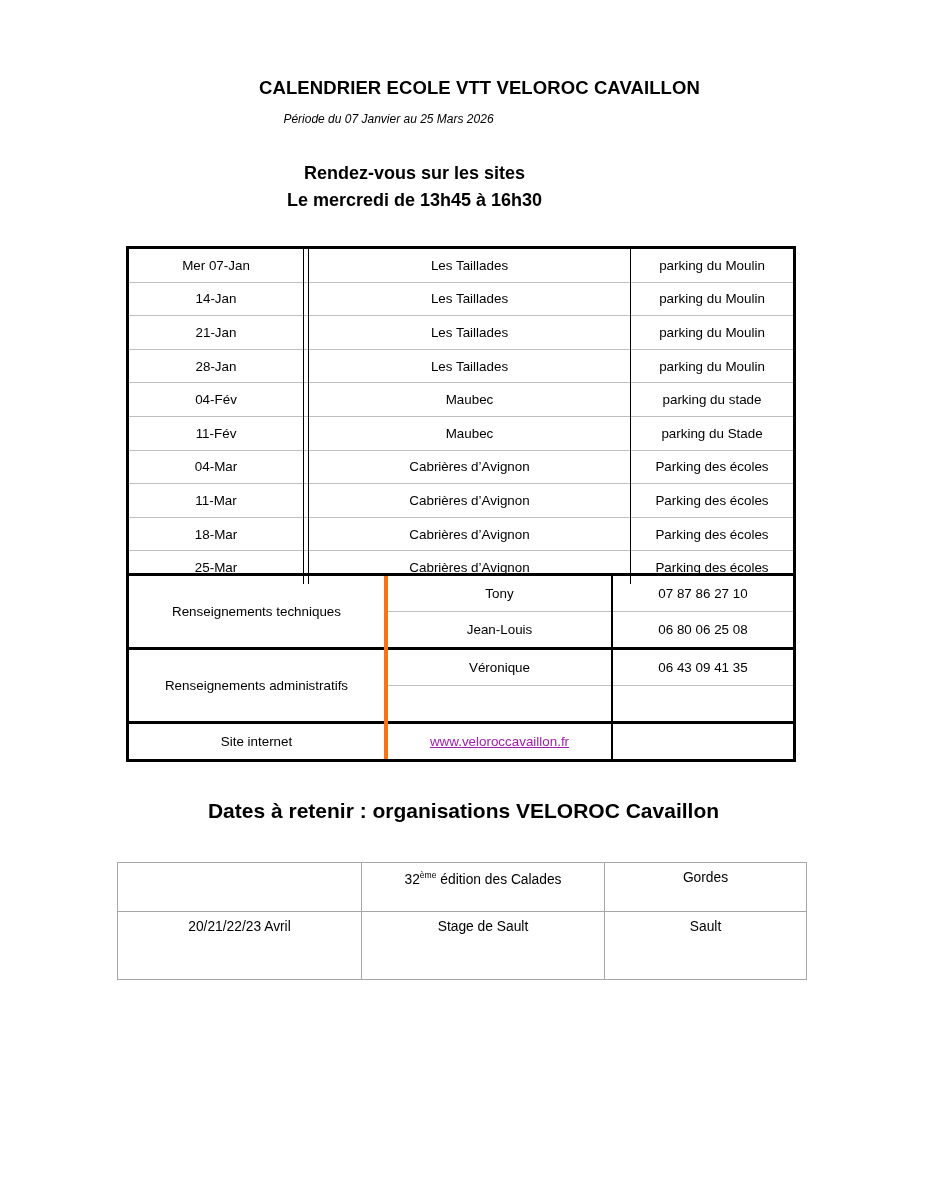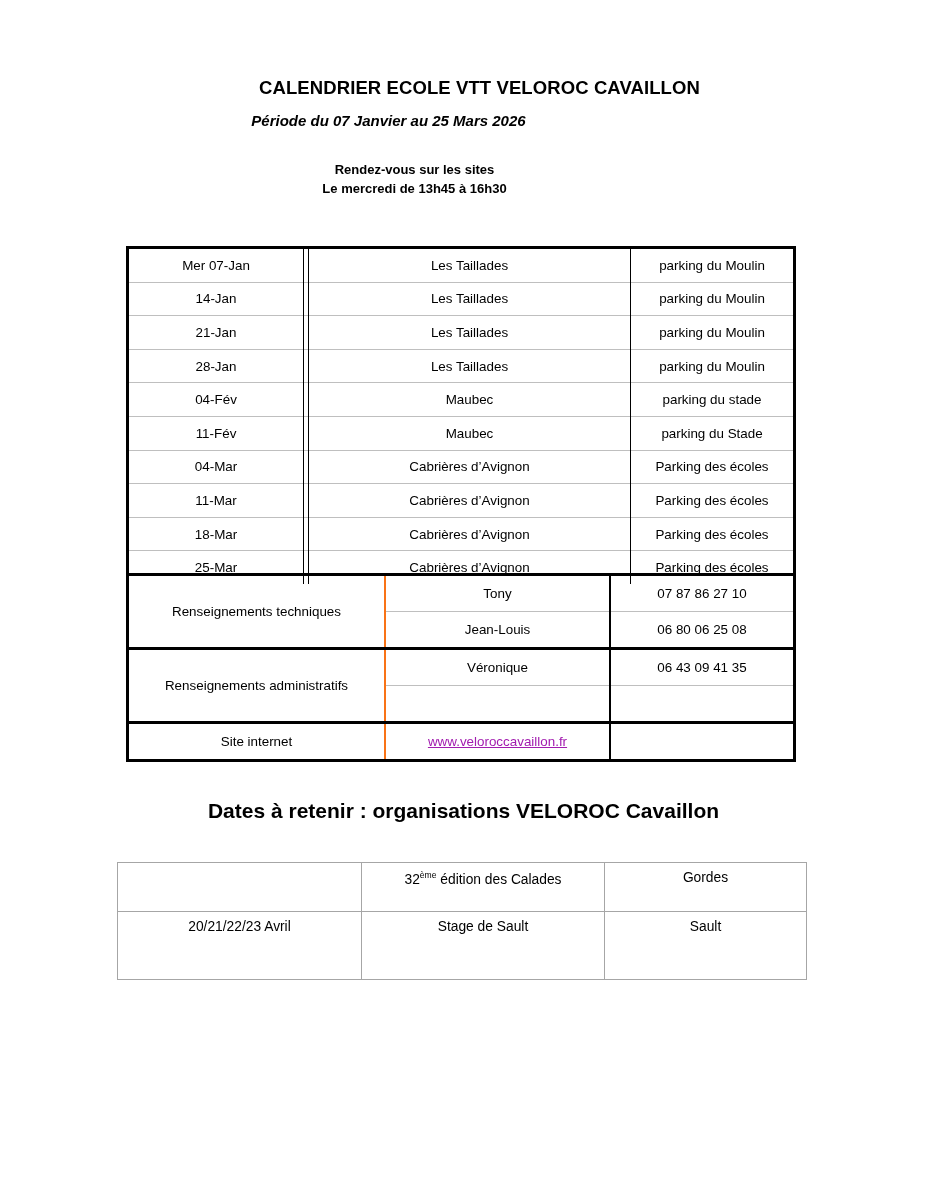--- a/index.html
+++ b/index.html
@@ -24,32 +24,32 @@
     font-size: 18.5px;
     letter-spacing: .1px;
     margin: 16px;
     position: absolute;
     top: 61px;
     left: 0;
     width: 927px;
   }
   .subtitle-period {
     text-align: center;
+    font-weight: normal;
+    font-style: italic;
+    font-size: 12px;
+    position: absolute;
+    top: 112px;
+    left: 0;
+    width: 777px;
+  }
+  .subtitle-meet {
+    text-align: center;
     font-weight: bold;
-    font-style: italic;
-    font-size: 15px;
-    position: absolute;
-    top: 112px;
-    left: 0;
-    width: 777px;
-  }
-  .subtitle-meet {
-    text-align: center;
-    font-weight: bold;
-    font-size: 13px;
+    font-size: 18px;
     position: absolute;
     top: 160px;
     left: 0;
     width: 829px;
     line-height: 1.48;
   }
   .subtitle-meet span { display: block; }
 
   .section-heading {
     text-align: center;
@@ -103,21 +103,21 @@
     border-collapse: collapse;
     width: 100%;
     table-layout: fixed;
     font-size: 13.4px;
   }
   table.contacts td {
     text-align: center;
     vertical-align: middle;
     padding: 0 4px;
   }
-  .cgroup-label { width: 247px; border-right: 2px solid #f97316; margin-left: 48px; }
+  .cgroup-label { width: 247px; border-right: 4px solid #f97316; margin-left: 48px; }
   .cgroup-name  { width: 215px; border-right: 2px solid #000; margin-left: 45px; }
   .cgroup-phone { }
   .rowline-thin td { border-top: 1px solid #bfbfbf; }
   .block-sep > td { border-top: 3px solid #000; }
   .cell-h { height: 35px; }
   .site-link {
     color: #a21caf;
     text-decoration: underline;
   }
 

